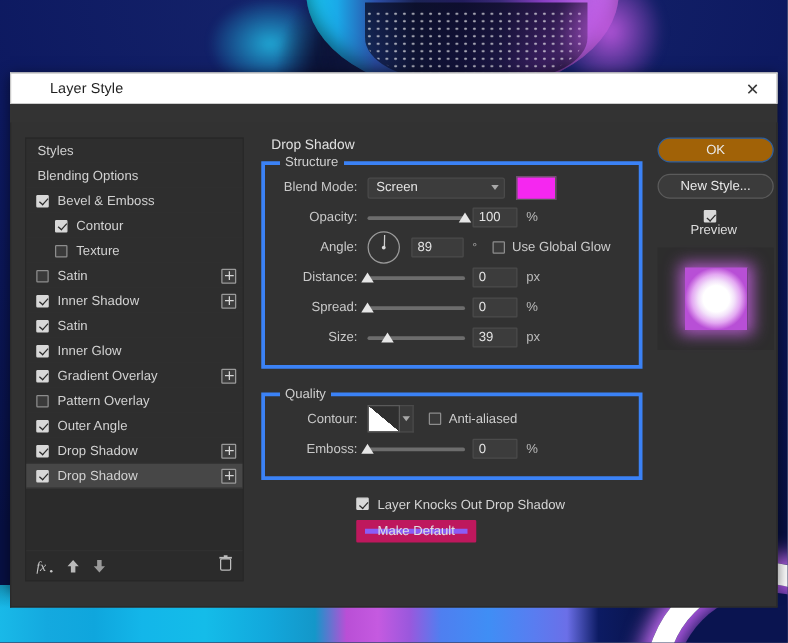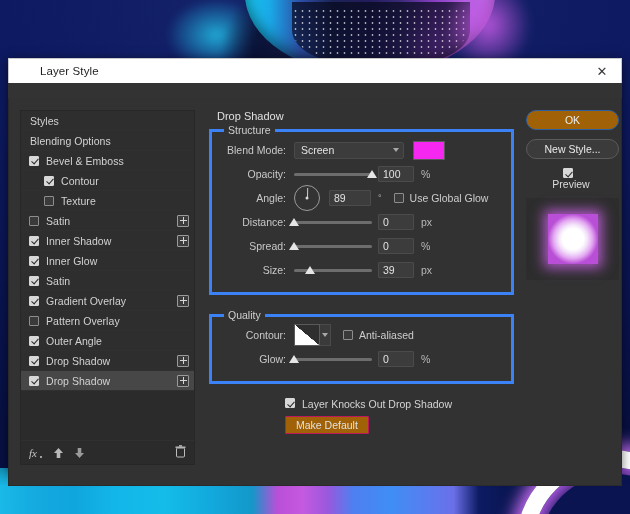--- a/index.html
+++ b/index.html
@@ -325,21 +325,21 @@
   }
   #contour-chev .chev {
     width: 0; height: 0;
     border-left: 3px solid transparent;
     border-right: 3px solid transparent;
     border-top: 4px solid #a8a8a8;
   }
 
   .btn-flat {
     height: 18px; padding: 0 10px;
-    background: #a16207; border: 1px solid #be185d;
+    background: #8b5cf6; border: 7px solid #be185d;
     color: #e0e0e0; font-size: 10.5px;
     display: inline-flex; align-items: center; justify-content: center;
     border-radius: 1px;
   }
   #bottom-checkrow { display: flex; align-items: flex-start; margin: 4px 0 6px 76px; }
   #bottom-checkrow span { font-size: 10.5px; color: #d4d4d4; }
   #bottom-btnrow { display: flex; gap: 10px; margin-left: 76px; }
 
   
   #right {
@@ -425,25 +425,25 @@
             <span class="srow-label">Satin</span>
             <span class="plus"></span>
           </div>
           <div class="srow">
             <span class="cb checked"></span>
             <span class="srow-label">Inner Shadow</span>
             <span class="plus"></span>
           </div>
           <div class="srow">
             <span class="cb checked"></span>
+            <span class="srow-label">Satin</span>
+          </div>
+          <div class="srow">
+            <span class="cb checked"></span>
             <span class="srow-label">Inner Glow</span>
-          </div>
-          <div class="srow">
-            <span class="cb checked"></span>
-            <span class="srow-label">Satin</span>
           </div>
           <div class="srow">
             <span class="cb checked"></span>
             <span class="srow-label">Gradient Overlay</span>
             <span class="plus"></span>
           </div>
           <div class="srow">
             <span class="cb"></span>
             <span class="srow-label">Pattern Overlay</span>
           </div>
@@ -569,21 +569,21 @@
           <div id="contour-chev">
             <span class="chev"></span>
           </div>
           <div class="inline-cb">
             <span class="cb"></span>
             <span>Anti-aliased</span>
           </div>
         </div>
 
         <div class="frow">
-          <div class="flabel">Glow:</div>
+          <div class="flabel">Emboss:</div>
           <div class="slider">
             <div class="track"></div>
             <div class="knob" style="left: 0%;"></div>
           </div>
           <div class="numbox">0</div>
           <div class="unit">%</div>
         </div>
       </fieldset>
 
       <div id="bottom-checkrow">

